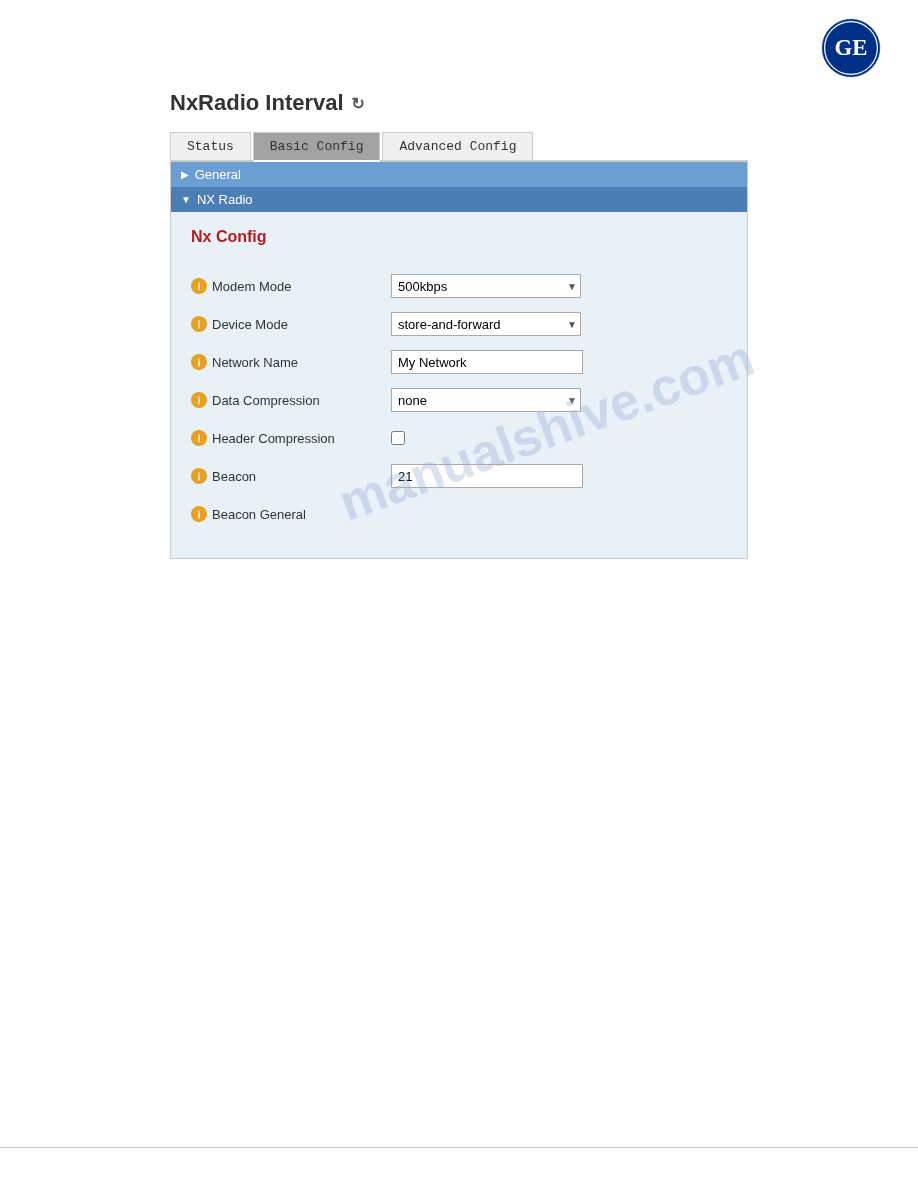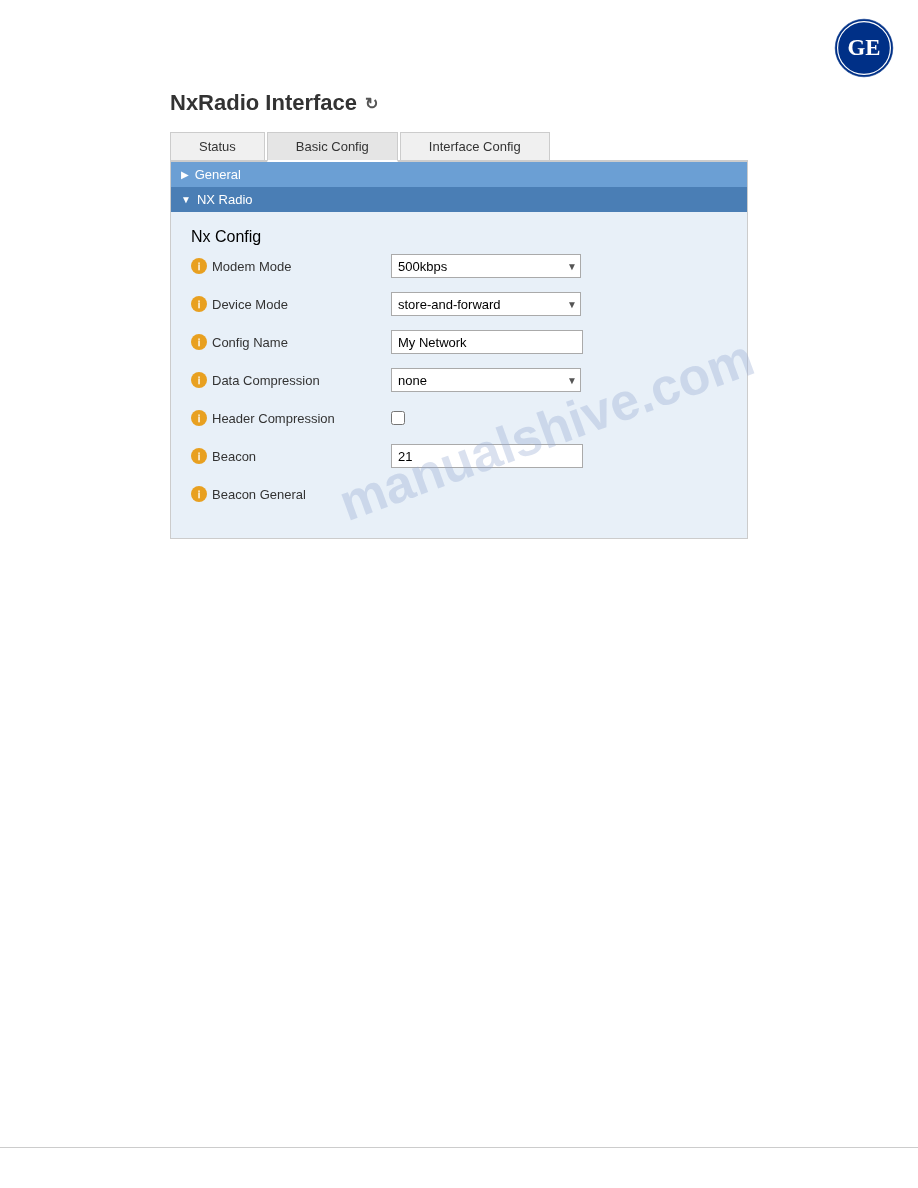--- a/index.html
+++ b/index.html
@@ -10,21 +10,21 @@
       color: #333;
       width: 918px;
       min-height: 1188px;
       position: relative;
     }
 
     
     .ge-logo {
       position: absolute;
       top: 18px;
-      right: 24px;
+      right: 37px;
       width: 60px;
       height: 60px;
     }
 
     .ge-logo svg {
       width: 60px;
       height: 60px;
     }
 
     
@@ -50,32 +50,33 @@
     }
 
     
     .tabs {
       display: flex;
       border-bottom: 2px solid #ccc;
       margin-bottom: 0;
     }
 
     .tab {
-      padding: 6px 28px;
+      padding: 6px 16px;
       border: 1px solid #ccc;
       border-bottom: none;
       background: #f0f0f0;
       cursor: pointer;
       font-size: 13px;
       color: #333;
       margin-right: 2px;
+      font-family: Liberation Mono, monospace;
     }
 
     .tab.active {
-      background: #e5e5e5;
+      background: #a3a3a3;
       border-bottom: 2px solid #fff;
       margin-bottom: -2px;
       font-weight: normal;
     }
 
     
     .config-panel {
       border: 1px solid #ccc;
       border-top: none;
     }
@@ -101,23 +102,23 @@
     }
 
     
     .nx-config-content {
       background: #e8f0f8;
       padding: 16px 20px 20px 20px;
     }
 
     .nx-config-title {
       font-size: 16px;
-      font-weight: normal;
-      color: #000000;
-      margin-bottom: 6px;
+      font-weight: bold;
+      color: #b91c1c;
+      margin-bottom: 26px;
     }
 
     
     .form-row {
       display: flex;
       align-items: center;
       margin-bottom: 10px;
       min-height: 28px;
     }
 
@@ -226,28 +227,28 @@
     <circle cx="50" cy="50" r="48" fill="#003087" stroke="#003087" stroke-width="1"></circle>
     <circle cx="50" cy="50" r="44" fill="none" stroke="#fff" stroke-width="2"></circle>
 
     <text x="50" y="62" text-anchor="middle" font-size="38" font-weight="bold" fill="#fff" font-family="serif">GE</text>
   </svg>
 </div>
 
 <div class="main-content">
 
   <div class="page-title">
-    <span>NxRadio Interface</span>
+    <span>NxRadio Interval</span>
     <span class="refresh-icon">↻</span>
   </div>
 
   <div class="tabs">
     <div class="tab">Status</div>
     <div class="tab active">Basic Config</div>
-    <div class="tab">Interface Config</div>
+    <div class="tab">Advanced Config</div>
   </div>
 
   <div class="config-panel">
 
     <div class="section-header">
       <span class="arrow">▶</span>
       <span>General</span>
     </div>
 
     <div class="section-header active">
@@ -289,21 +290,21 @@
               <option>repeater</option>
             </select>
             <span class="select-arrow">▼</span>
           </div>
         </div>
       </div>
 
       <div class="form-row">
         <div class="form-label">
           <span class="info-icon">ℹ</span>
-          <span>Config Name</span>
+          <span>Network Name</span>
         </div>
         <div class="form-control">
           <input type="text" class="form-input" value="My Network" style="">
         </div>
       </div>
 
       <div class="form-row">
         <div class="form-label">
           <span class="info-icon">ℹ</span>
           <span>Data Compression</span>

